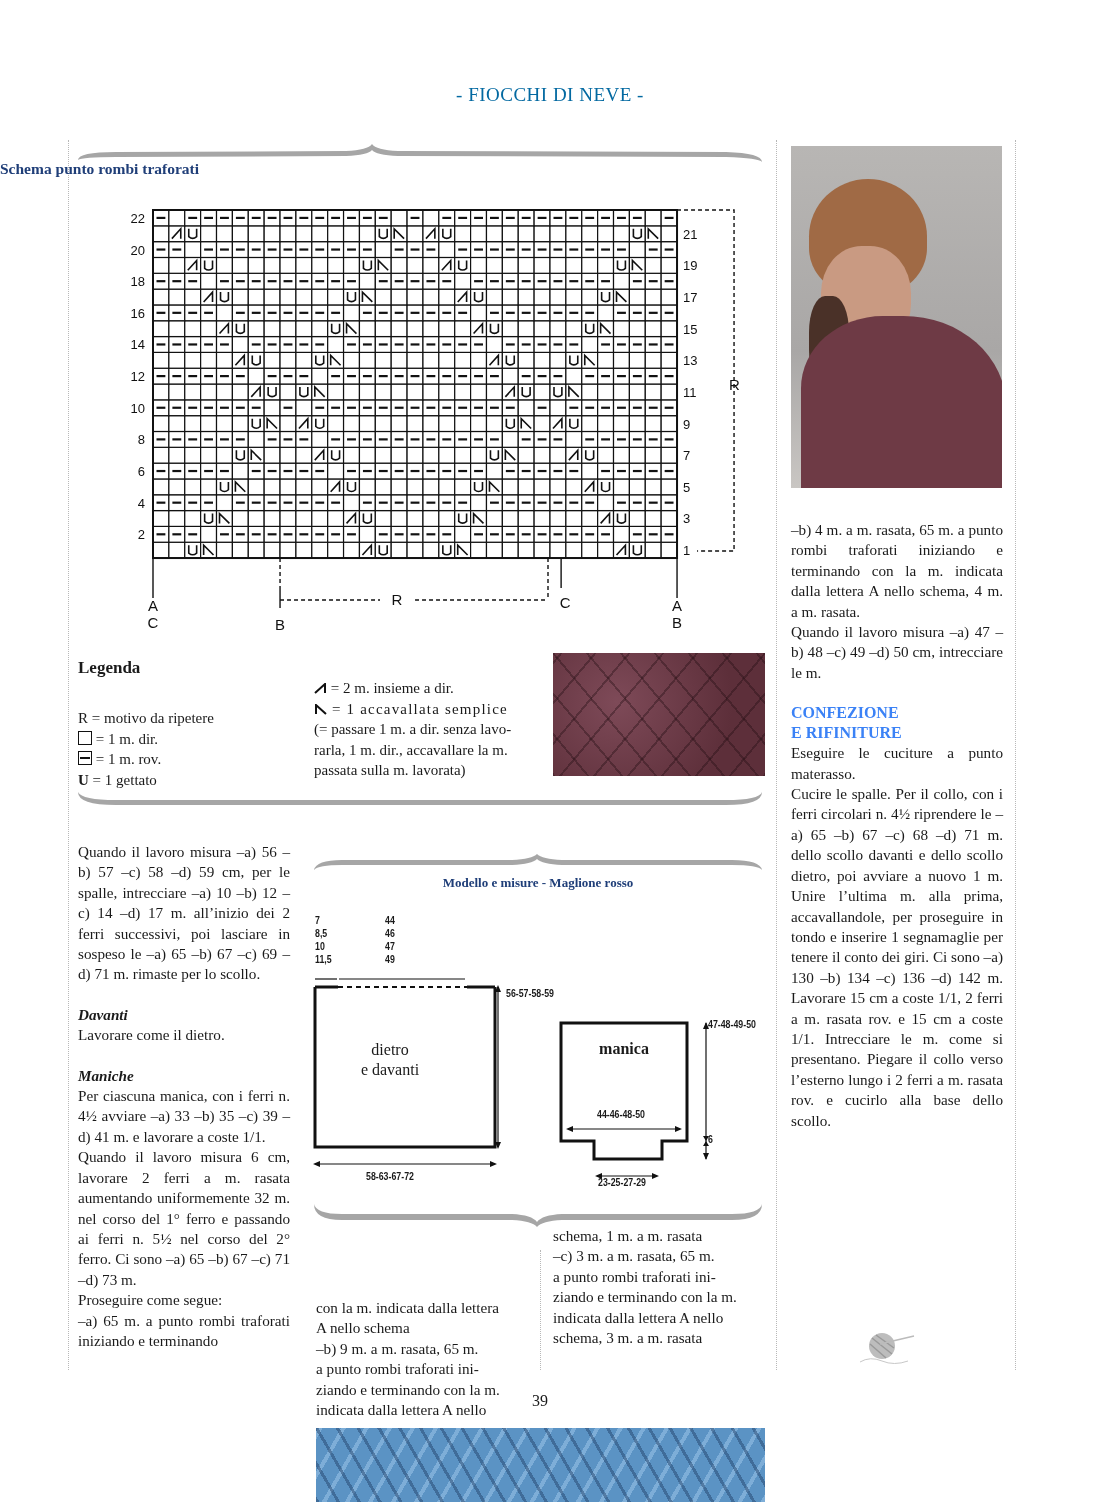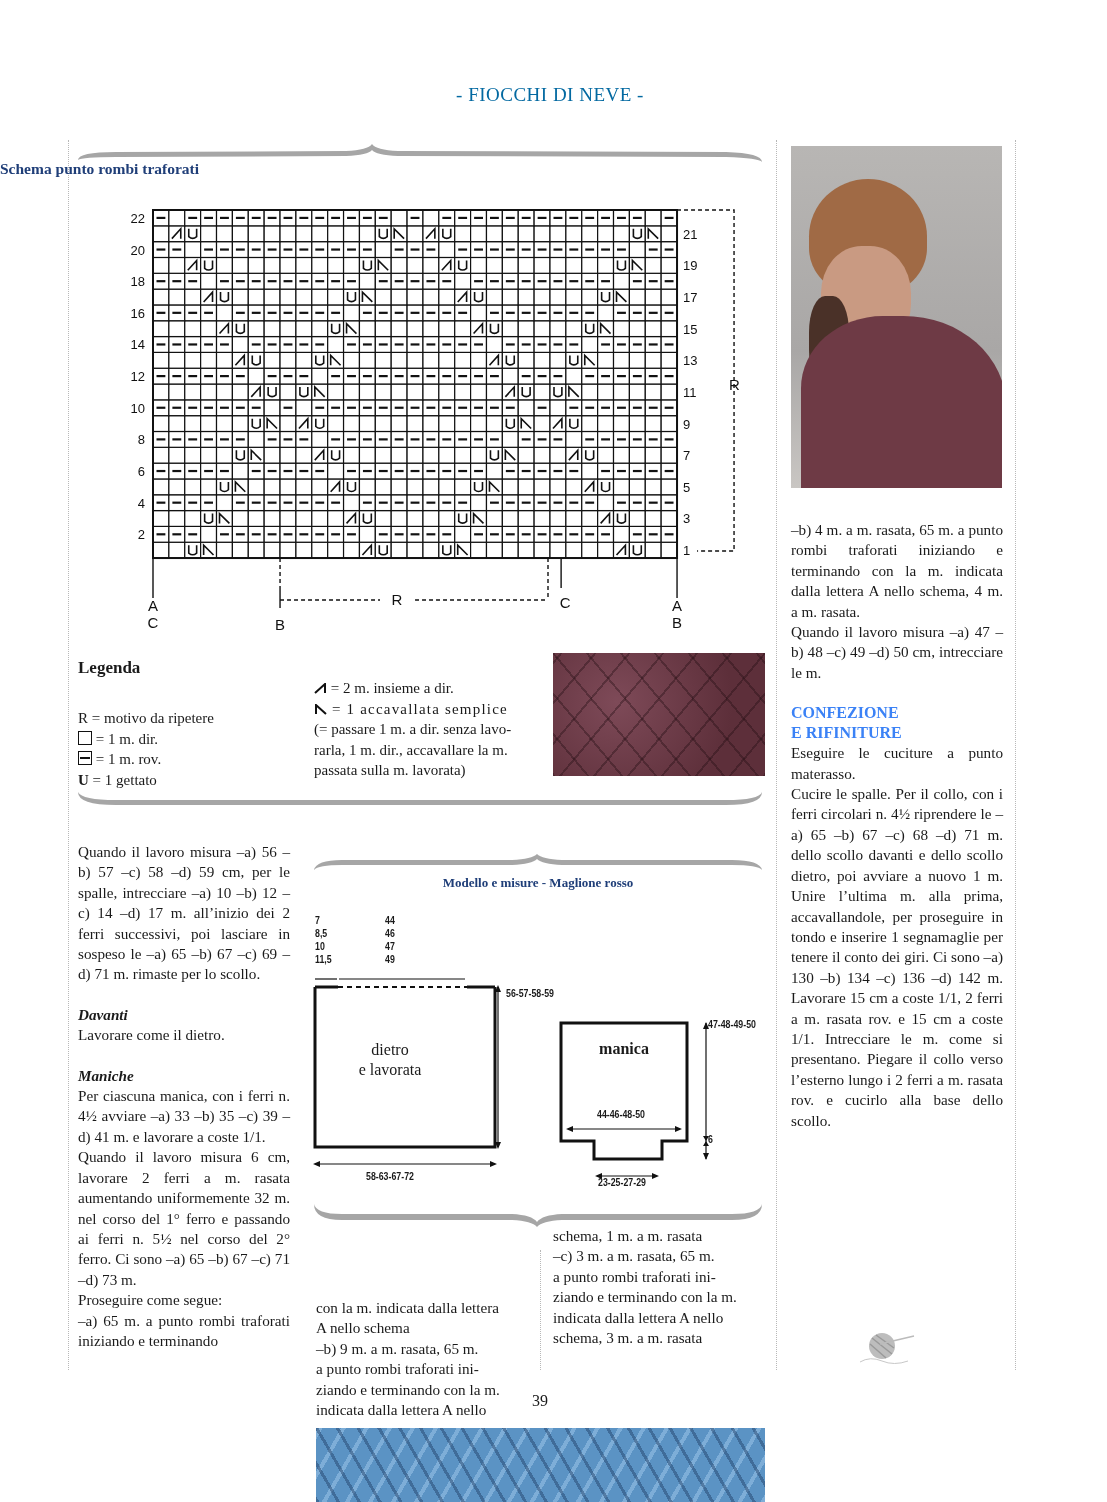--- a/index.html
+++ b/index.html
@@ -1292,21 +1292,21 @@
 <div class="abs diag-label" style="left:385px;top:914px;line-height:13px;">
   <div>44</div>
     <div>46</div>
     <div>47</div>
     <div>49</div>
 </div>
 <div class="abs diag-label" style="left:506px;top:987px;">56-57-58-59</div>
 <div class="abs diag-label" style="left:366px;top:1170px;">58-63-67-72</div>
 <div class="abs" style="left:335px;top:1040px;width:110px;text-align:center;font-size:16px;line-height:20px;">
   <div>dietro</div>
-    <div>e lavorata</div>
+    <div>e davanti</div>
 </div>
 <div class="abs" style="left:561px;top:1040px;width:126px;text-align:center;font-size:16px;font-weight:bold;">manica</div>
 <div class="abs diag-label" style="left:708px;top:1018px;">47-48-49-50</div>
 <div class="abs diag-label" style="left:597px;top:1108px;">44-46-48-50</div>
 <div class="abs diag-label" style="left:708px;top:1133px;">6</div>
 <div class="abs diag-label" style="left:598px;top:1176px;">23-25-27-29</div>
 
 <svg class="brace" style="left:312px;top:1202px;" width="452" height="26">
   <path d="M2,2 Q4,12 30,12 L200,12 Q220,13 225,20 Q230,13 250,12 L420,12 Q448,12 450,2 Q450,18 420,18 L250,18 Q230,19 225,25 Q220,19 200,18 L30,18 Q2,18 2,2 Z" fill="#a6a6a6"></path>
 </svg>

